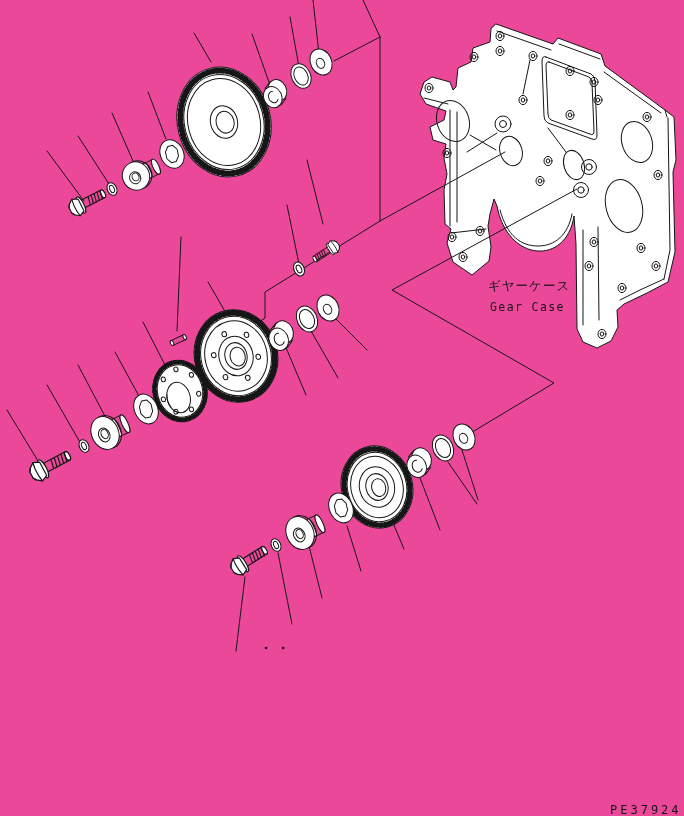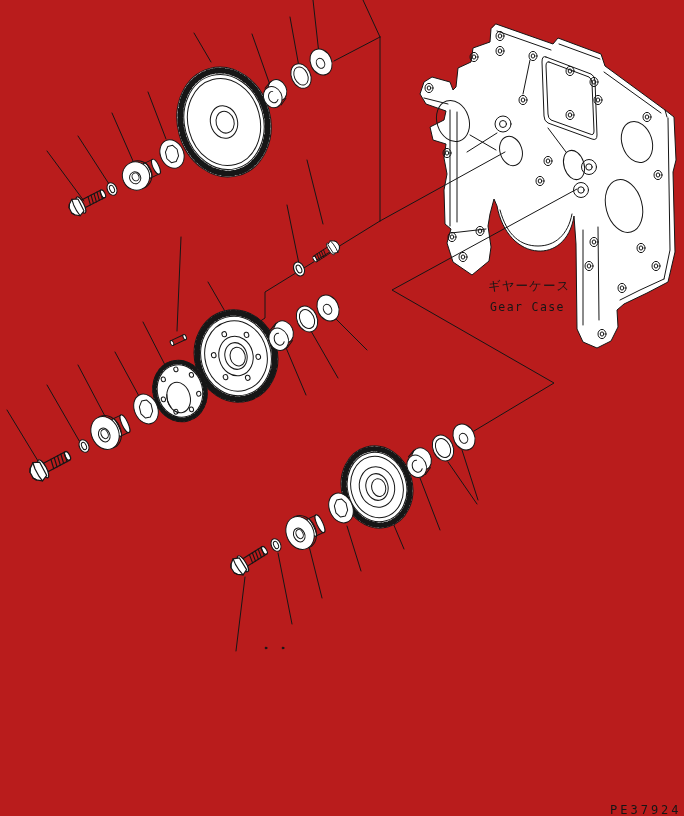--- a/index.html
+++ b/index.html
@@ -1,16 +1,16 @@
 <!DOCTYPE html>
 <html><head>
 <meta charset="utf-8">
 <style>
   html,body{margin:0;padding:0;background:#fff;}
-  #page{position:relative;width:684px;height:816px;background:#b91c1c;overflow:hidden;
+  #page{position:relative;width:684px;height:816px;background:#ec4899;overflow:hidden;
         font-family:"DejaVu Sans Mono", monospace;}
   svg{display:block;}
   text{stroke:none;fill:#161616;}
   .jp{font-family:"DejaVu Sans",sans-serif;font-size:12.5px;letter-spacing:1px;}
   .en{font-family:"DejaVu Sans Mono",monospace;font-size:11.5px;letter-spacing:1.4px;}
   .pn{font-family:"DejaVu Sans Mono",monospace;font-size:12px;letter-spacing:3px;}
 </style>
 </head>
 <body>
 

